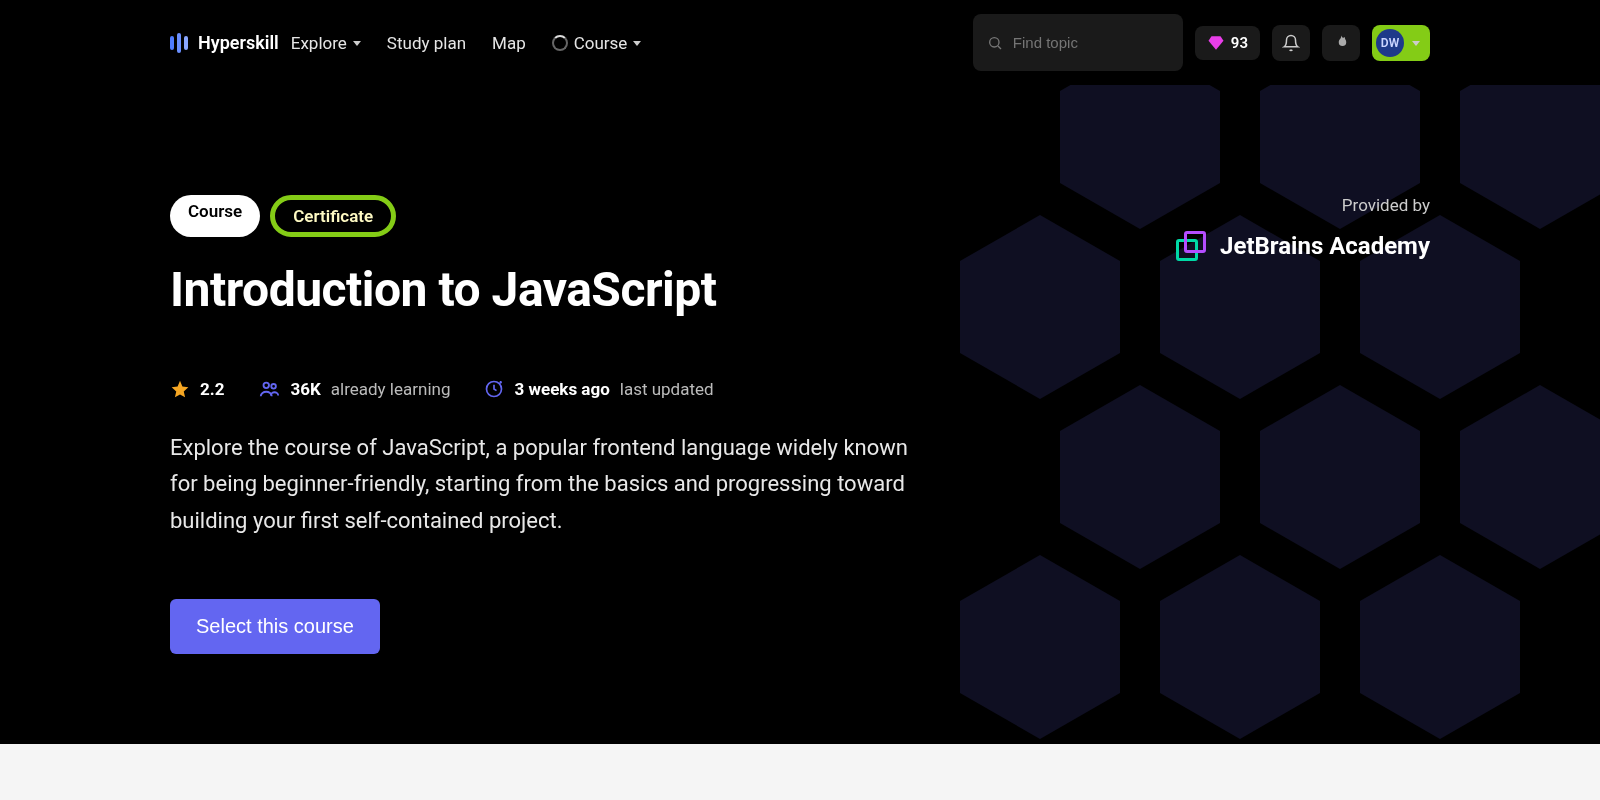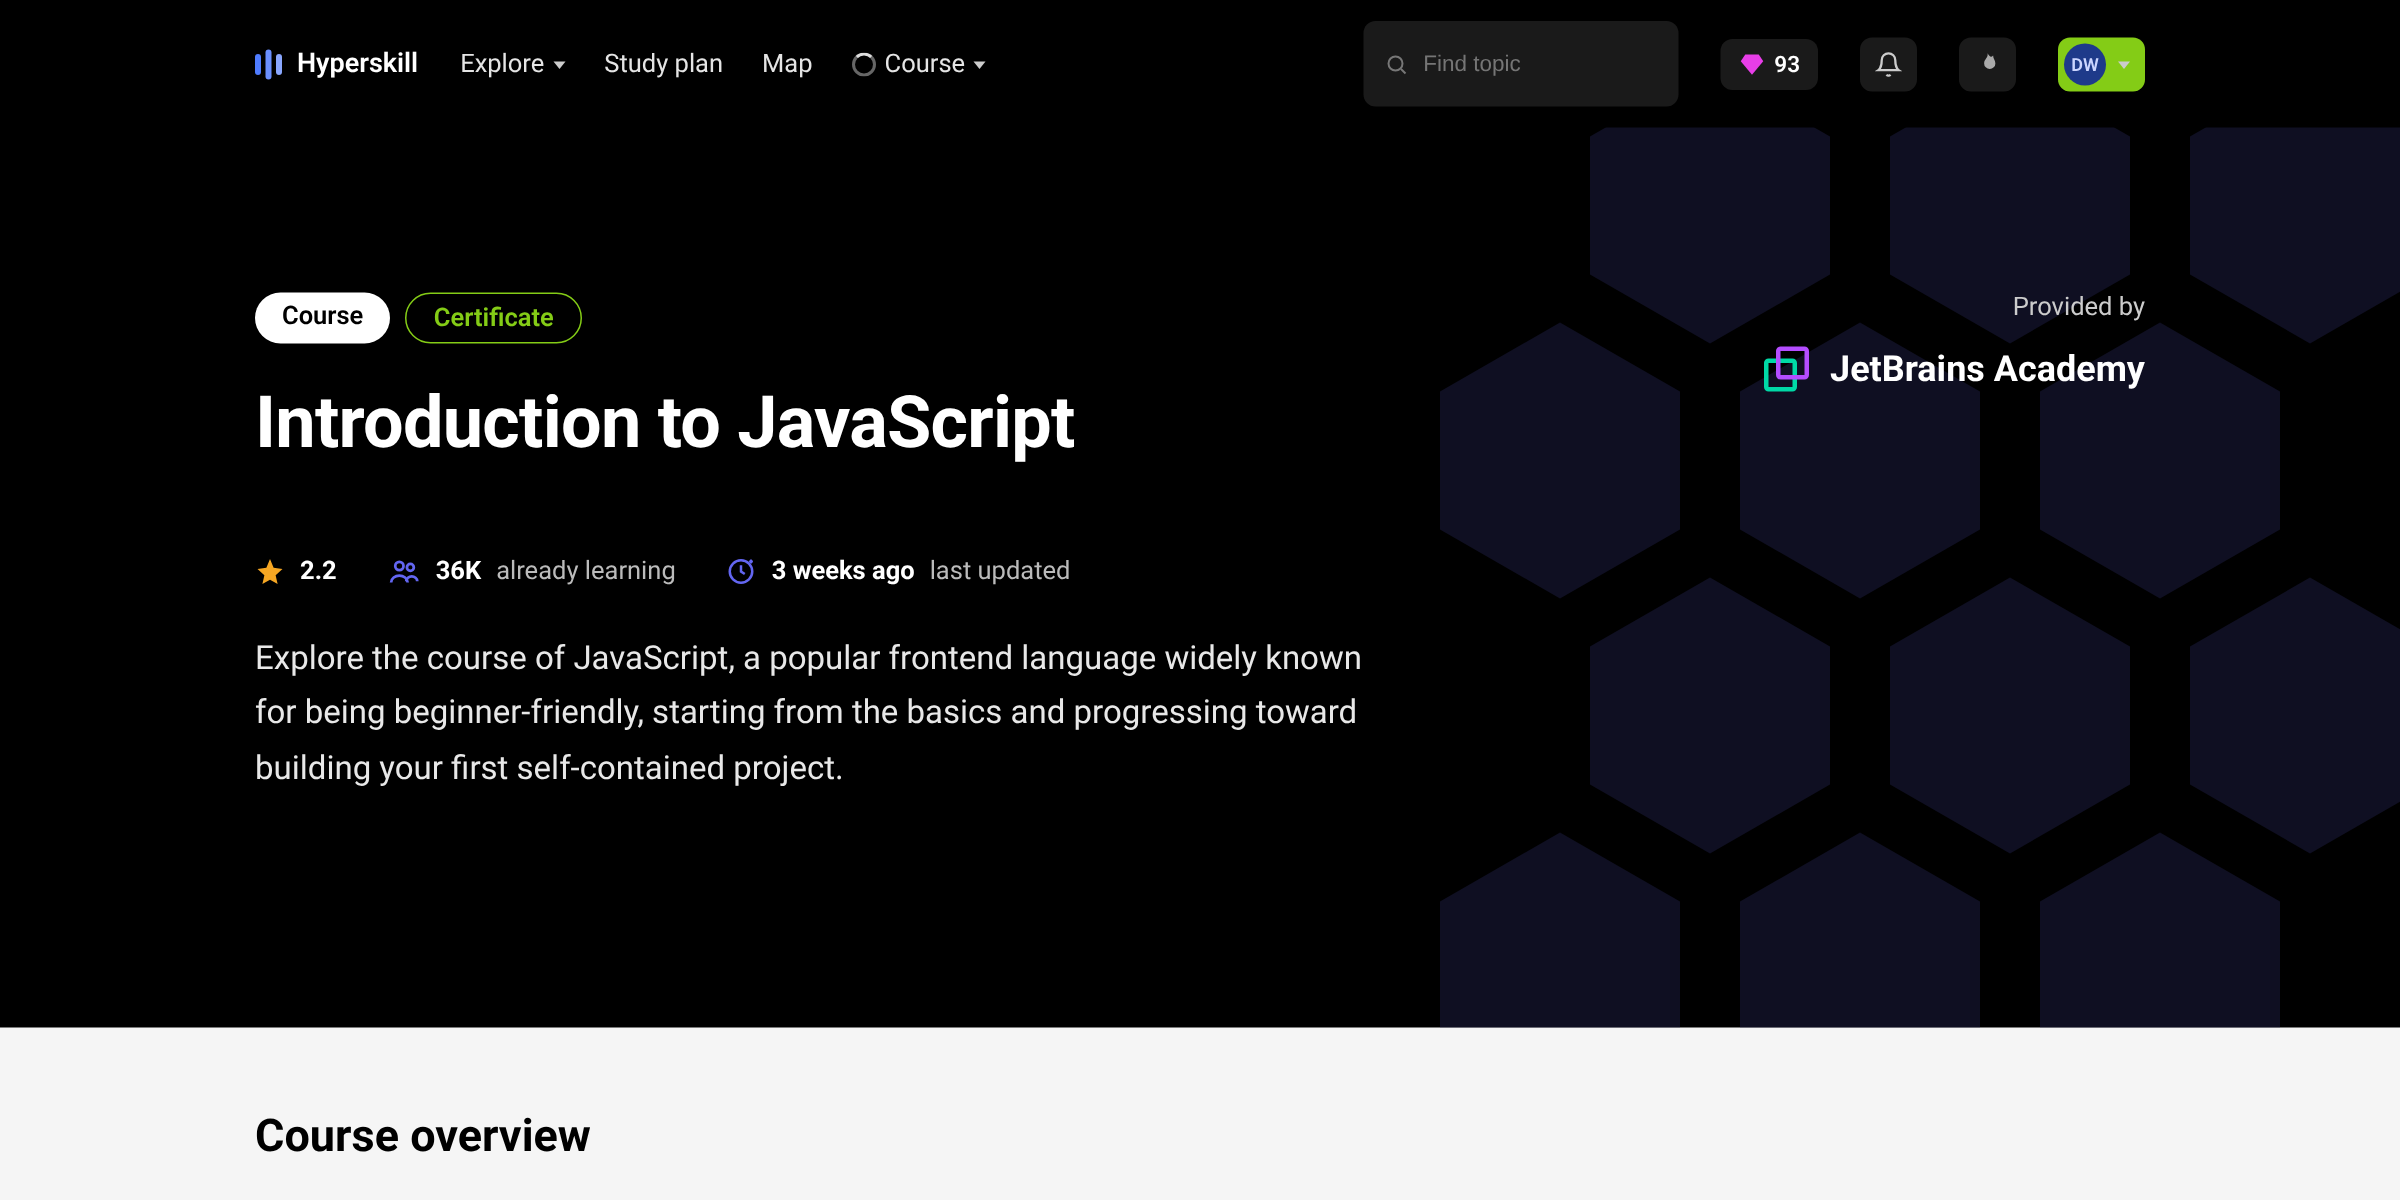--- a/index.html
+++ b/index.html
@@ -6,21 +6,21 @@
 body {
   font-family: -apple-system, BlinkMacSystemFont, "Segoe UI", Roboto, Helvetica, Arial, sans-serif;
   background: #000;
   color: #fff;
   width: 1600px;
 }
 .header {
   display: flex;
   align-items: center;
   padding: 14px 170px;
-  gap: 28px;
+  gap: 12px;
 }
 .logo-wrap {
   display: flex;
   align-items: center;
   gap: 10px;
 }
 .logo-bars {
   display: flex;
   align-items: center;
   gap: 3px;
@@ -150,21 +150,21 @@
   gap: 10px;
   margin-bottom: 24px;
 }
 .badge {
   border-radius: 999px;
   padding: 6px 18px;
   font-weight: 600;
   font-size: 17px;
 }
 .badge-white { background: #fff; color: #000; }
-.badge-outline { border: 1px solid #84cc16; color: #84cc16; }
+.badge-outline { border: 5px solid #84cc16; color: #fef9c3; }
 .title {
   font-size: 48px;
   font-weight: 700;
   letter-spacing: -0.5px;
   margin-bottom: 60px;
 }
 .meta {
   display: flex;
   align-items: center;
   gap: 34px;
@@ -364,20 +364,21 @@
               <path d="M12 7v5l3 2"></path>
               <path d="M19 5l2-2M21 5l-2-2"></path>
             </svg>
           <span class="bold">3 weeks ago</span>
           <span class="light">last updated</span>
         </div>
       </div>
 
       <p class="desc">Explore the course of JavaScript, a popular frontend language widely known for being beginner-friendly, starting from the basics and progressing toward building your first self-contained project.</p>
 
+      <button class="cta">Select this course</button>
     </div>
 
     <div class="provider">
       <div class="provider-label">Provided by</div>
       <div class="provider-row">
         <div class="provider-logo">
           <div class="sq2"></div>
             <div class="sq1"></div>
         </div>
         <span class="provider-name">JetBrains Academy</span>

